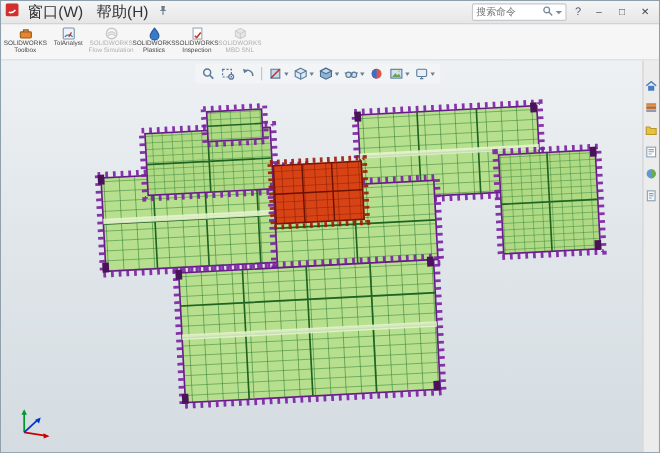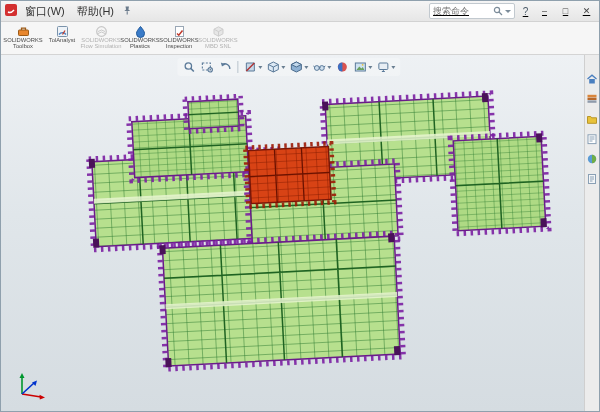--- a/index.html
+++ b/index.html
@@ -3,23 +3,23 @@
 <meta charset="utf-8">
 <style>
   * { box-sizing: border-box; margin: 0; padding: 0; }
   html,body { width:600px; height:412px; }
   body { font-family: "Liberation Sans", sans-serif; overflow:hidden; }
   #app { width:600px; height:412px; border:1px solid #8fa0ad; display:flex; flex-direction:column; background:#e9e9e9; overflow:hidden; }
 
   
   .titlebar { flex:0 0 21px; height:21px; display:flex; align-items:center; gap:4px; padding:0 4px;
               background:linear-gradient(#f5f5f5,#e6e6e6); border-bottom:1px solid #d2d2d2; position:relative; }
-  .menu-item { font-size:11px; color:#333; padding:1px 4px; border-radius:2px; white-space:nowrap; cursor:default; }
+  .menu-item { font-size:14px; color:#333; padding:1px 4px; border-radius:2px; white-space:nowrap; cursor:default; }
   .win-title { position:absolute; left:50%; transform:translateX(-50%); font-size:9.5px; color:#555; white-space:nowrap; }
-  .tb-right { margin-left:auto; display:flex; align-items:center; gap:4px;text-decoration:underline; }
+  .tb-right { margin-left:auto; display:flex; align-items:center; gap:4px; }
   .searchbox { display:flex; align-items:center; gap:2px; background:#fff; border:1px solid #c2c9cf; border-radius:2px; height:16px; padding:0 3px; }
   .search-input { border:none; outline:none; width:58px; font-size:9px; color:#666; font-family:inherit; background:transparent; }
   .caret { width:0; height:0; border-left:3px solid transparent; border-right:3px solid transparent; border-top:3px solid #7b8b99; }
   .helpbtn { font-size:10px; color:#4a5a68; width:13px; text-align:center; }
   .winbtn { width:17px; height:15px; font-size:9px; color:#444; display:flex; align-items:center; justify-content:center; border-radius:2px; }
 
   
   .ribbon { flex:0 0 33px; height:33px; background:#f6f6f6; border-bottom:1px solid #d4d4d4; display:flex; align-items:center; padding:0 3px; gap:1px; }
   .rtab { width:38px; height:31px; display:flex; flex-direction:column; align-items:center; padding-top:1px; border-radius:2px; }
   .rtab .ricon { height:13px; display:block; }

